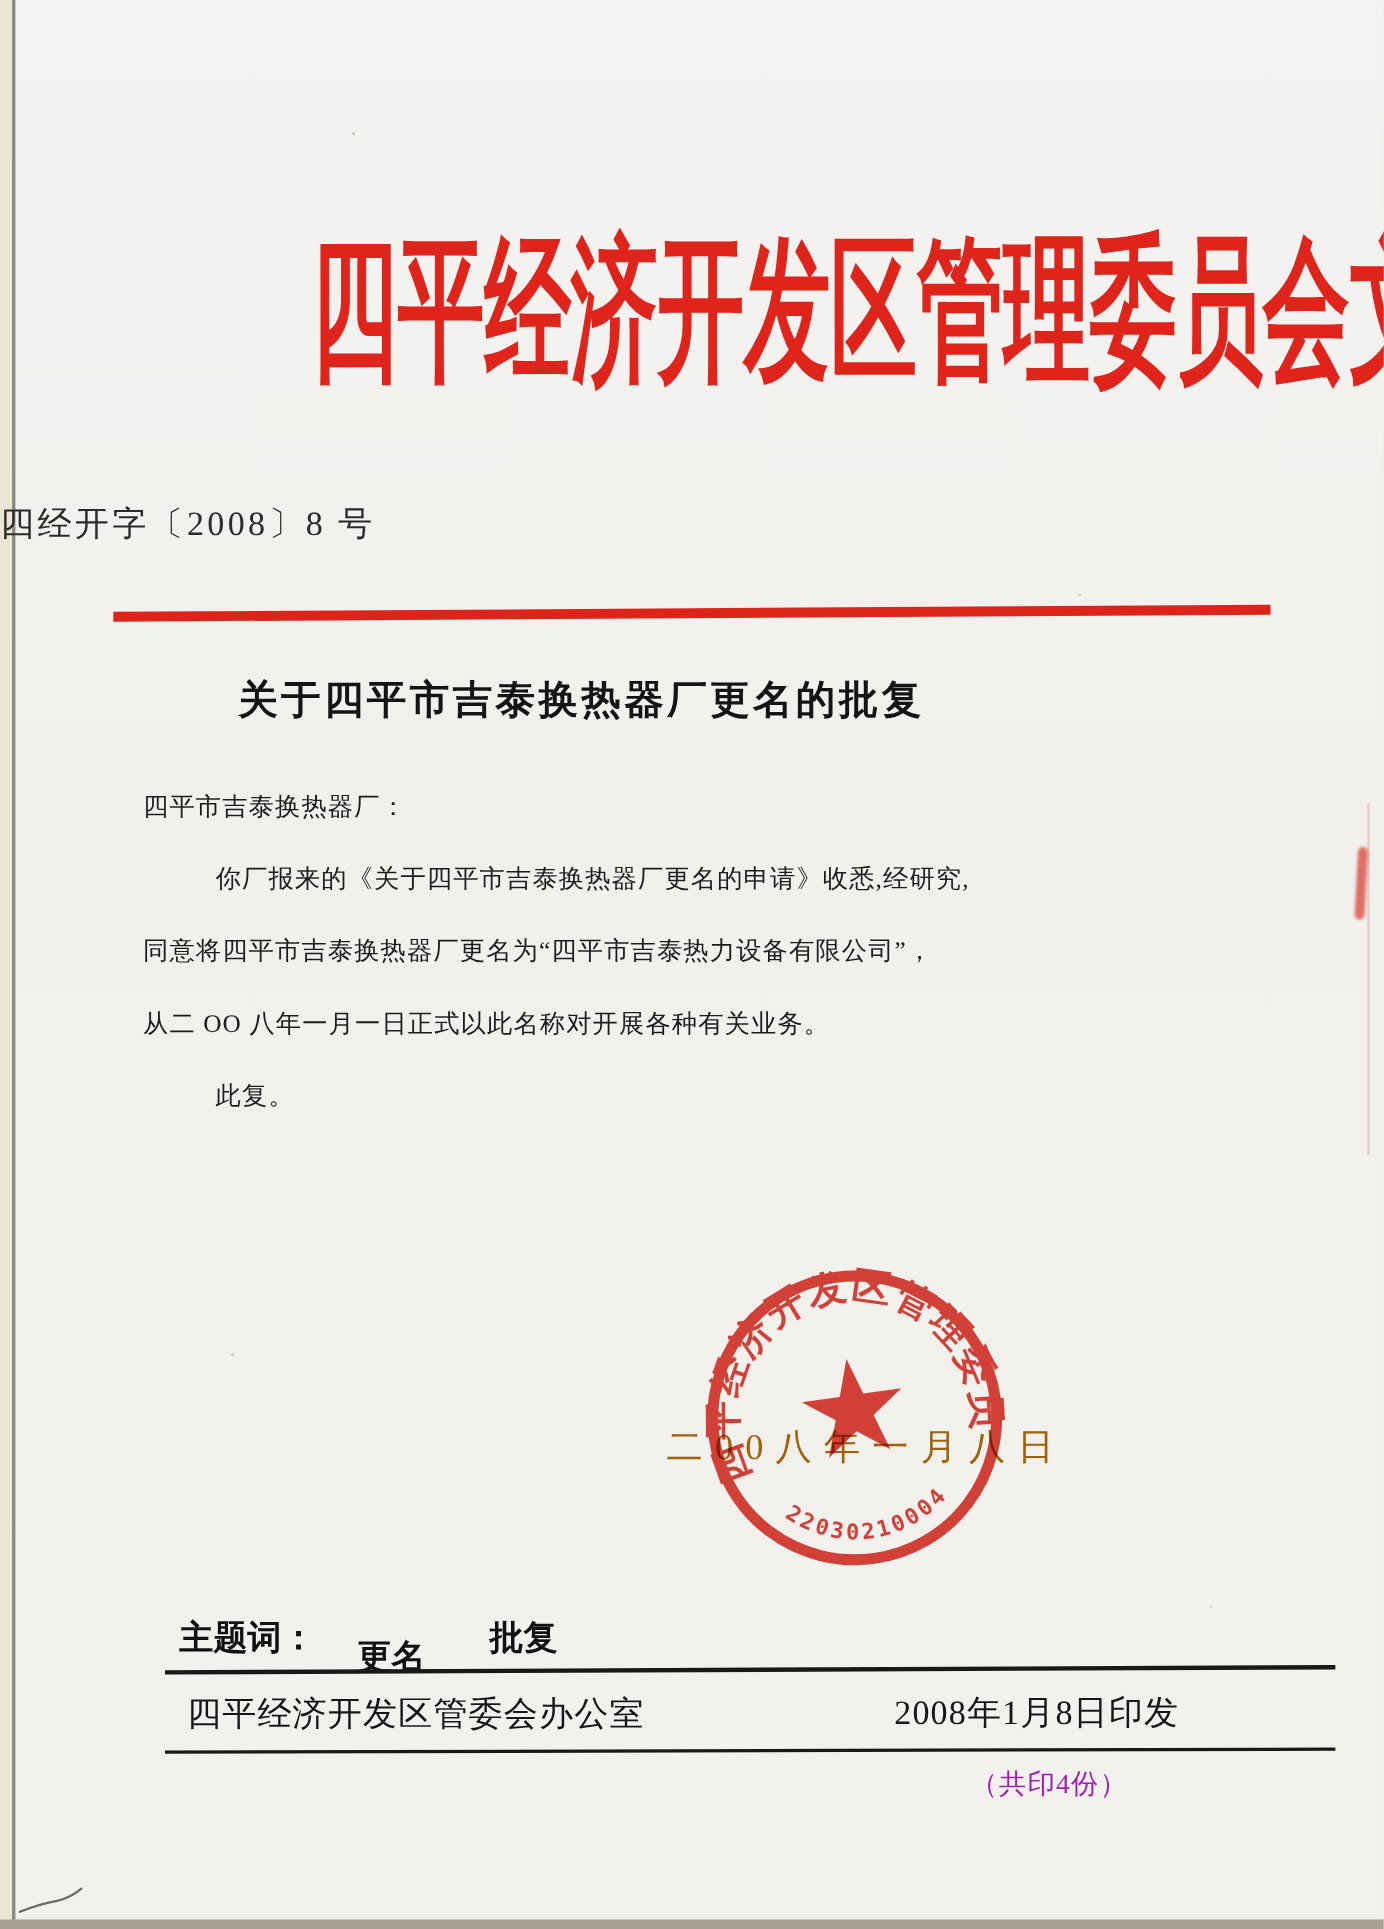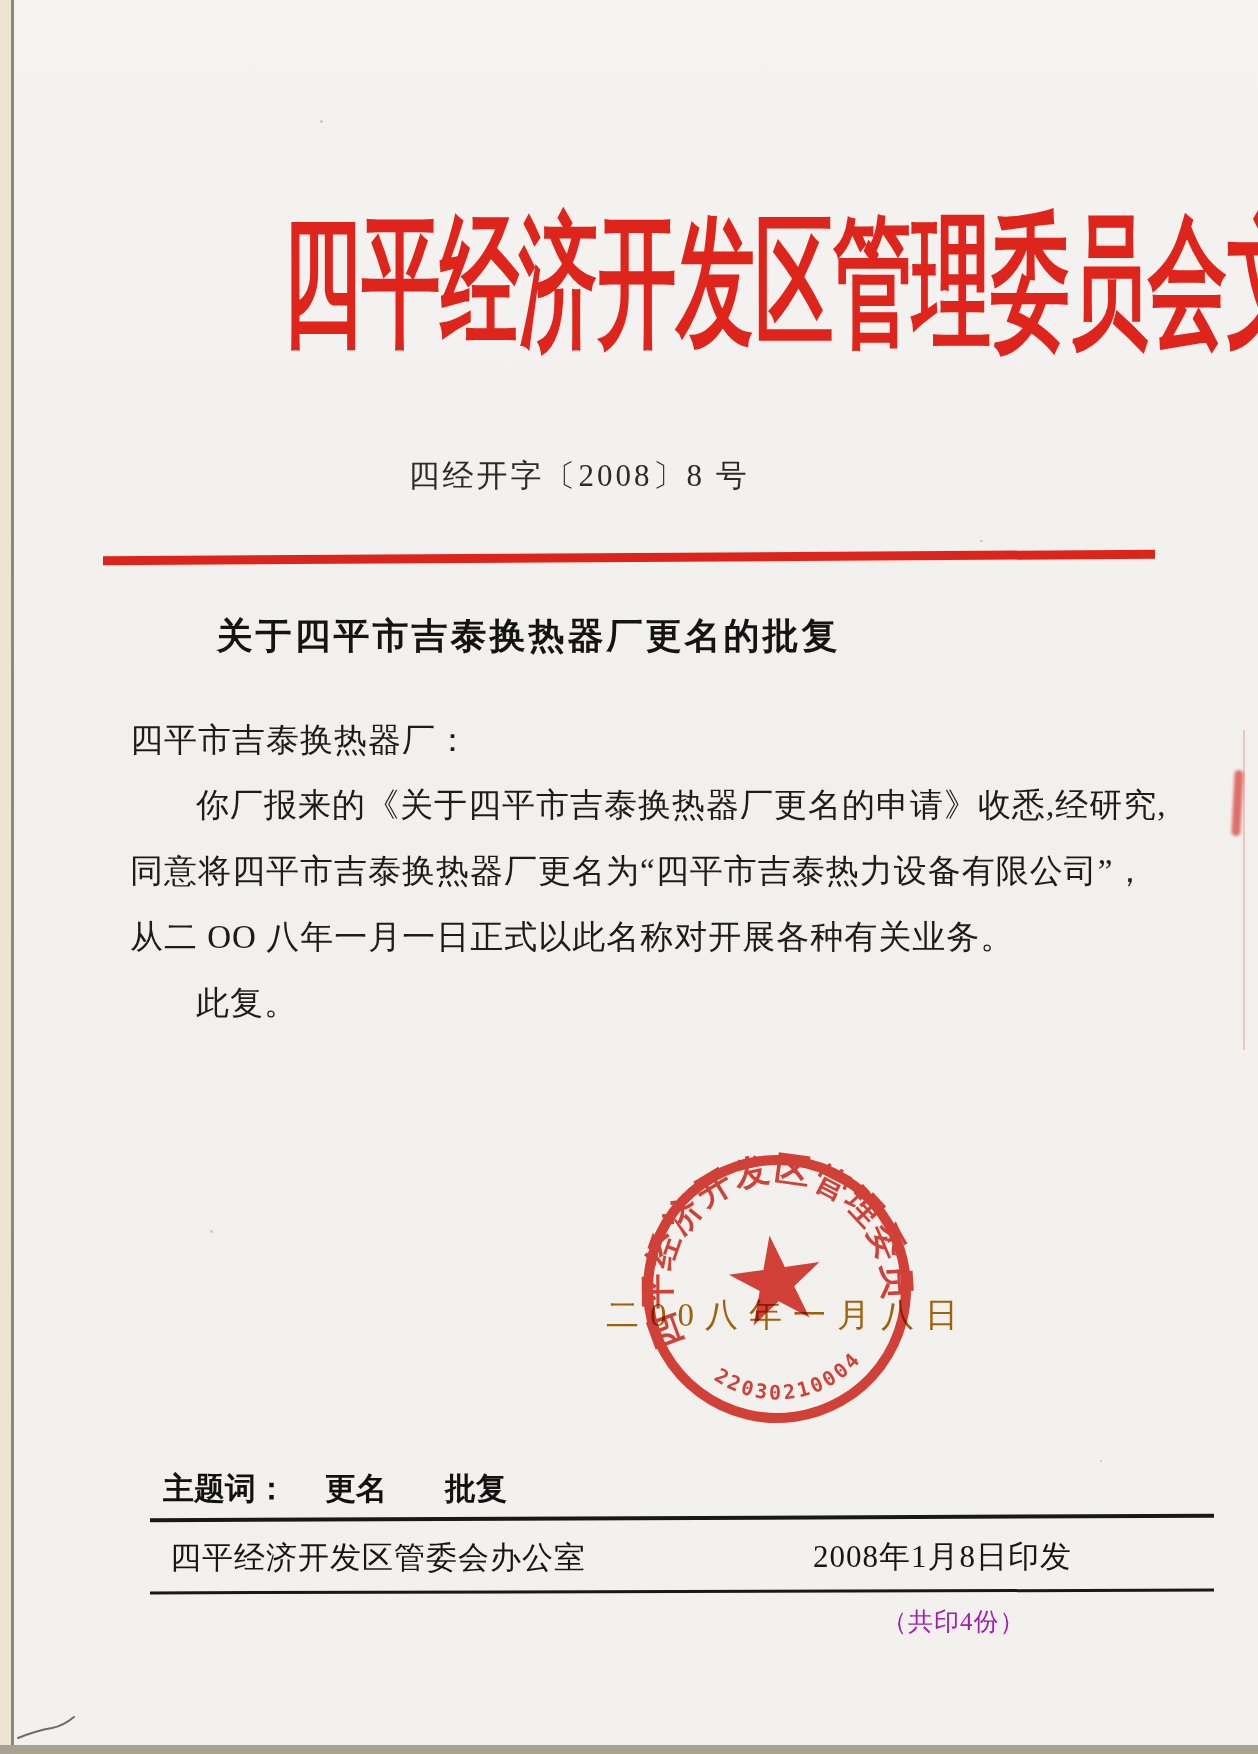--- a/index.html
+++ b/index.html
@@ -34,57 +34,57 @@
     text-align:center;
     color:#de241b;
     font-size:143px;line-height:1.05;font-weight:bold;
     white-space:nowrap;
     transform:scaleX(0.55);
     transform-origin:50% 50%;
     font-family:"Liberation Serif","DejaVu Serif",serif;
   }
   .doc-number{
     position:absolute;top:455px;left:0;width:1158px;
-    text-align:center;color:#2b2b2b;
+    text-align:left;color:#2b2b2b;
     font-size:31px;letter-spacing:3px;
   }
   .red-rule{
     position:absolute;top:553px;left:103px;width:1052px;height:9px;
     background:#dc241b;
     transform:rotate(-0.35deg);
   }
   .doc-title{
     position:absolute;top:612px;left:0;width:1057px;
     text-align:center;color:#141414;
     font-size:36px;font-weight:bold;letter-spacing:3px;
     font-family:"Liberation Sans","DejaVu Sans",sans-serif;
   }
   .body-text{position:absolute;left:130px;width:1008px;color:#1c1c1c;}
-  .line{position:absolute;left:0;font-size:33px;letter-spacing:1px;white-space:nowrap;}
+  .line{position:absolute;left:0;font-size:23px;letter-spacing:1px;white-space:nowrap;}
   .l-recipient{top:718px;}
   .l-p1{top:783px;left:66px;}
   .l-p2{top:849px;}
   .l-p3{top:915px;}
   .l-closing{top:981px;left:66px;}
   .date-line{
     position:absolute;top:1293px;left:606px;
     font-size:33px;color:#a16207;letter-spacing:11px;white-space:nowrap;
   }
   .stamp{
     position:absolute;left:624px;top:1136px;width:306px;height:306px;
     mix-blend-mode:multiply;opacity:.88;
     transform:rotate(-8deg);
   }
   .subject-row{
     position:absolute;top:1468px;left:163px;
     display:flex;align-items:flex-start;
     font-family:"Liberation Sans","DejaVu Sans",sans-serif;
     font-weight:bold;font-size:31px;color:#111;
   }
-  .subject-row .term1{margin-left:38px;}
+  .subject-row .term1{margin-left:38px;margin-top:17px;}
   .subject-row .term2{margin-left:58px;}
   .black-rule{
     position:absolute;left:150px;width:1064px;background:#181818;
   }
   .rule-1{top:1516px;height:4px;transform:rotate(-0.25deg);}
   .rule-2{top:1590px;height:3px;transform:rotate(-0.15deg);}
   .office{
     position:absolute;top:1537px;left:170px;
     font-size:31px;color:#161616;letter-spacing:1px;
   }

